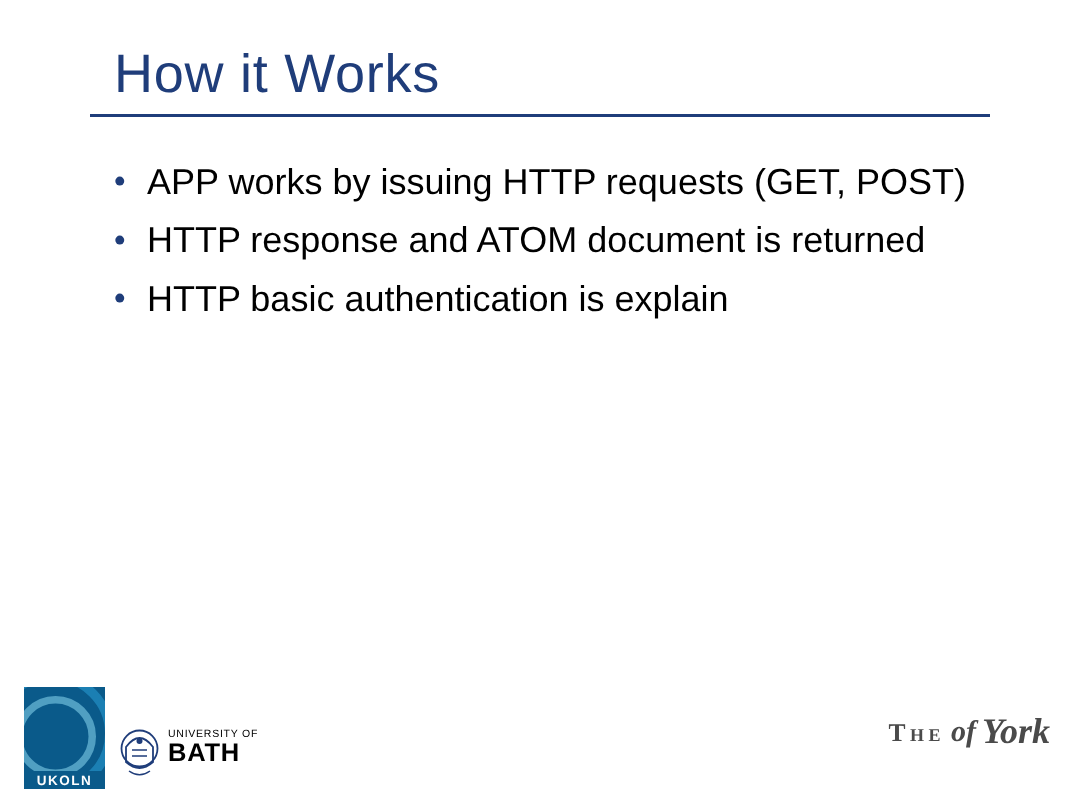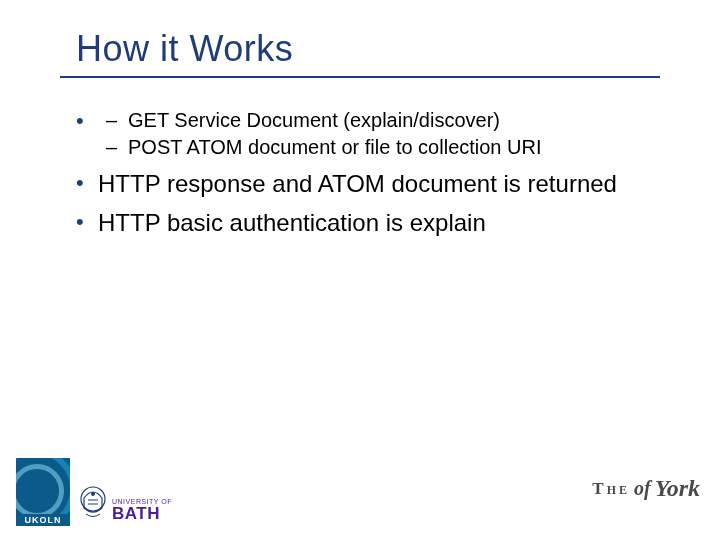--- a/index.html
+++ b/index.html
@@ -122,23 +122,23 @@
     background: #0a5a8a;
     color: #fff;
     font-size: 9px;
     text-align: center;
     letter-spacing: 1px;
     padding: 1px 0;
     font-weight: bold;
   }
   .bath-logo {
     display: flex;
-    align-items: flex-end;
+    align-items: flex-start;
     gap: 4px;
-    color: #4c1d95;
+    color: #000000;
     padding-bottom: 4px;
   }
   .bath-crest {
     width: 30px;
     height: 36px;
     position: relative;
   }
   .bath-crest svg { width: 100%; height: 100%; }
   .bath-text {
     display: flex;
@@ -190,28 +190,21 @@
 </head>
 <body>
 
 <div class="slide">
   <h1 class="title">How it Works</h1>
   <div class="title-underline"></div>
 
   <div class="content">
     <ul class="level1">
       <li>
-        <ul class="level2">
-          <li>
-            <span>GET Service Document (explain/discover)</span>
-          </li>
-          <li>
-            <span>POST ATOM document or file to collection URI</span>
-          </li>
-        </ul>
+        <span>APP works by issuing HTTP requests (GET, POST)</span>
       </li>
       <li>
         <span>HTTP response and ATOM document is returned</span>
       </li>
       <li>
         <span>HTTP basic authentication is explain</span>
       </li>
     </ul>
   </div>
 

